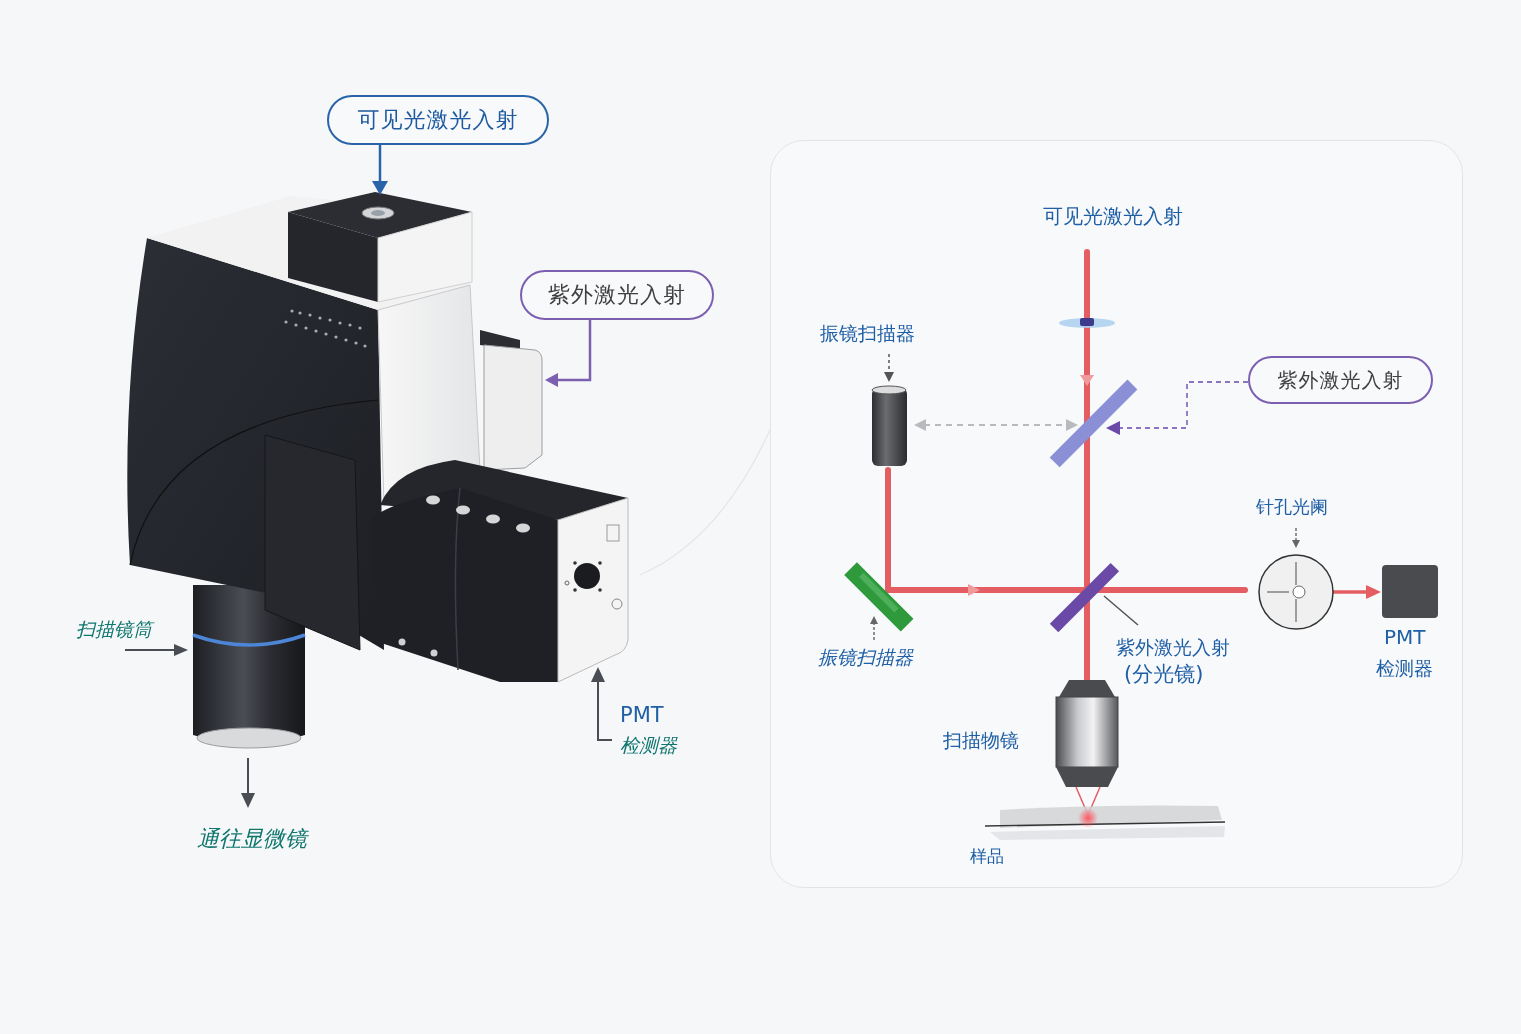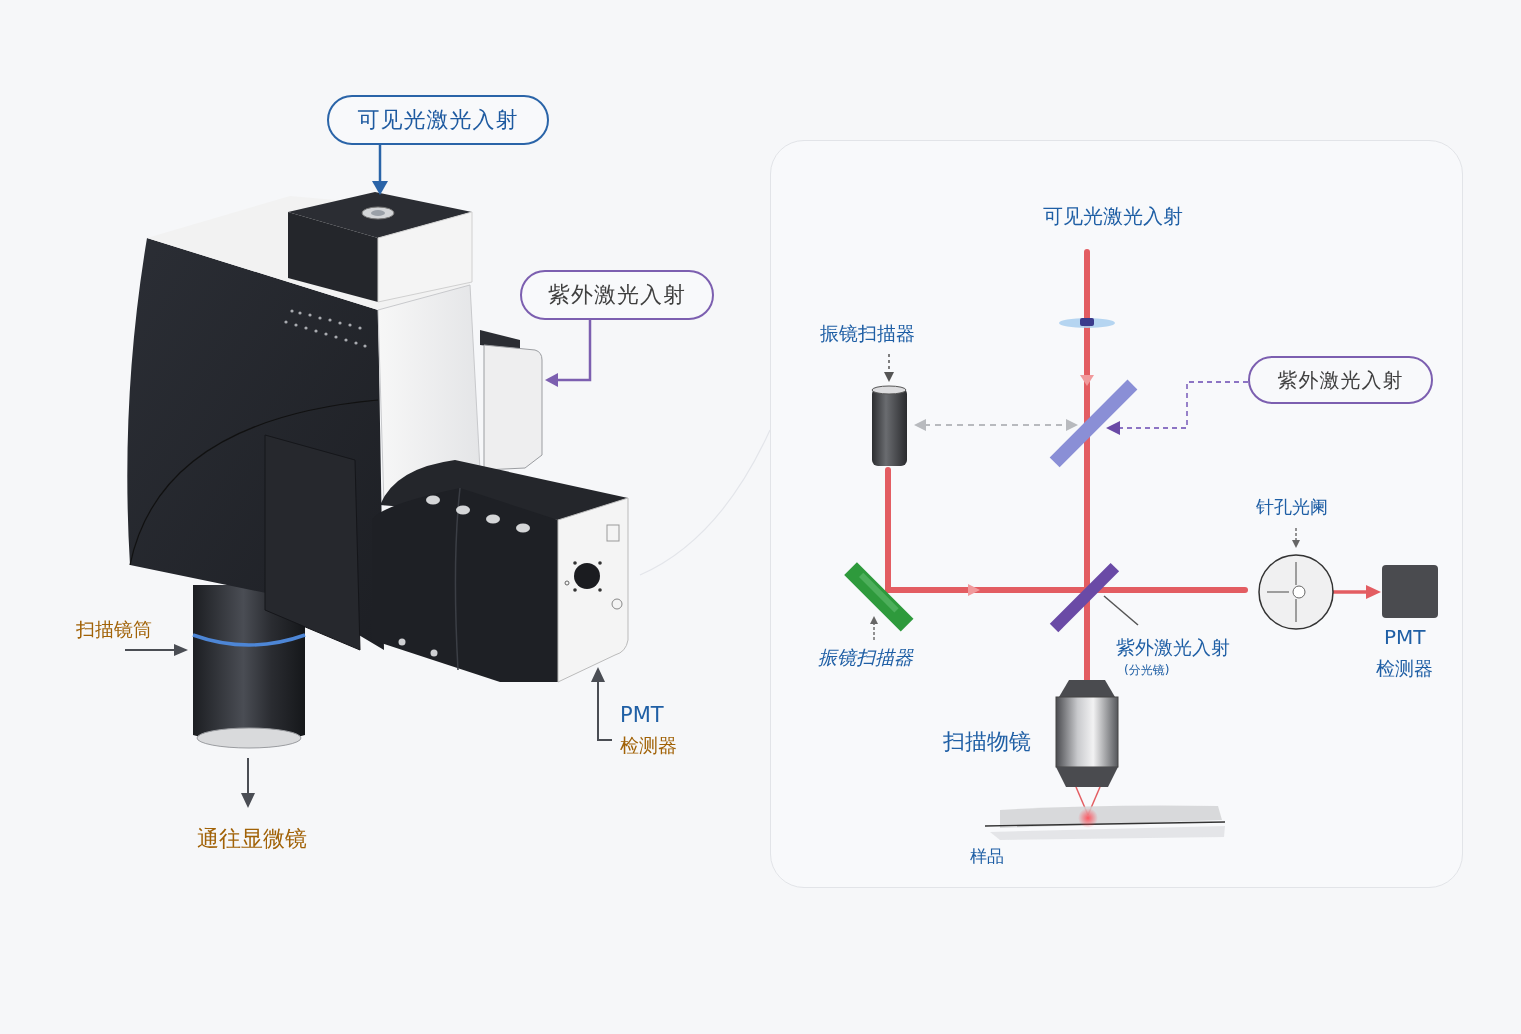--- a/index.html
+++ b/index.html
@@ -14,21 +14,21 @@
     position:absolute; white-space:nowrap; line-height:1;
     font-family:"DejaVu Sans", "Liberation Sans", sans-serif;
   }
   .pill {
     position:absolute; box-sizing:border-box; border-radius:26px;
     display:flex; align-items:center; justify-content:center;
     background:#f8f9fb; font-size:22px; letter-spacing:1px;
   }
   .pill-blue { border:2px solid #2a64a8; color:#1e5aa0; }
   .pill-purple { border:2px solid #7c5fb0; color:#404040;text-align:right; }
-  .dark { color:#a16207; }
+  .dark { color:#0f766e;font-style:italic; }
   .blue { color:#1f5fa5; }
   .panel {
     position:absolute; left:770px; top:140px; width:693px; height:748px;
     border:1.5px solid #e2e4e8; border-radius:34px; box-sizing:border-box;
     background:#f8f9fb;
   }
 </style>
 </head>
 <body>
 
@@ -257,17 +257,17 @@
 </svg>
 
 <div class="txt blue" style="left:1043px; top:206px; font-size:20px;">可见光激光入射</div>
 <div class="txt blue" style="left:820px; top:324px; font-size:19px;">振镜扫描器</div>
 <div class="pill pill-purple" style="left:1248px; top:356px; width:185px; height:48px; font-size:20px;">
   <span>紫外激光入射</span>
 </div>
 <div class="txt blue" style="left:1256px; top:498px; font-size:18px;">针孔光阑</div>
 <div class="txt blue" style="left:818px; top:648px; font-size:19px;font-style:italic;">振镜扫描器</div>
 <div class="txt blue" style="left:1116px; top:638px; font-size:19px;">紫外激光入射</div>
-<div class="txt blue" style="left:1124px; top:664px; font-size:12px;">(分光镜)</div>
+<div class="txt blue" style="left:1124px; top:664px; font-size:21px;">(分光镜)</div>
 <div class="txt blue" style="left:1384px; top:627px; font-size:20px;">PMT</div>
 <div class="txt blue" style="left:1376px; top:659px; font-size:19px;">检测器</div>
-<div class="txt blue" style="left:943px; top:731px; font-size:22px;">扫描物镜</div>
+<div class="txt blue" style="left:943px; top:731px; font-size:19px;">扫描物镜</div>
 <div class="txt blue" style="left:970px; top:848px; font-size:17px;">样品</div>
 
 </body></html>

